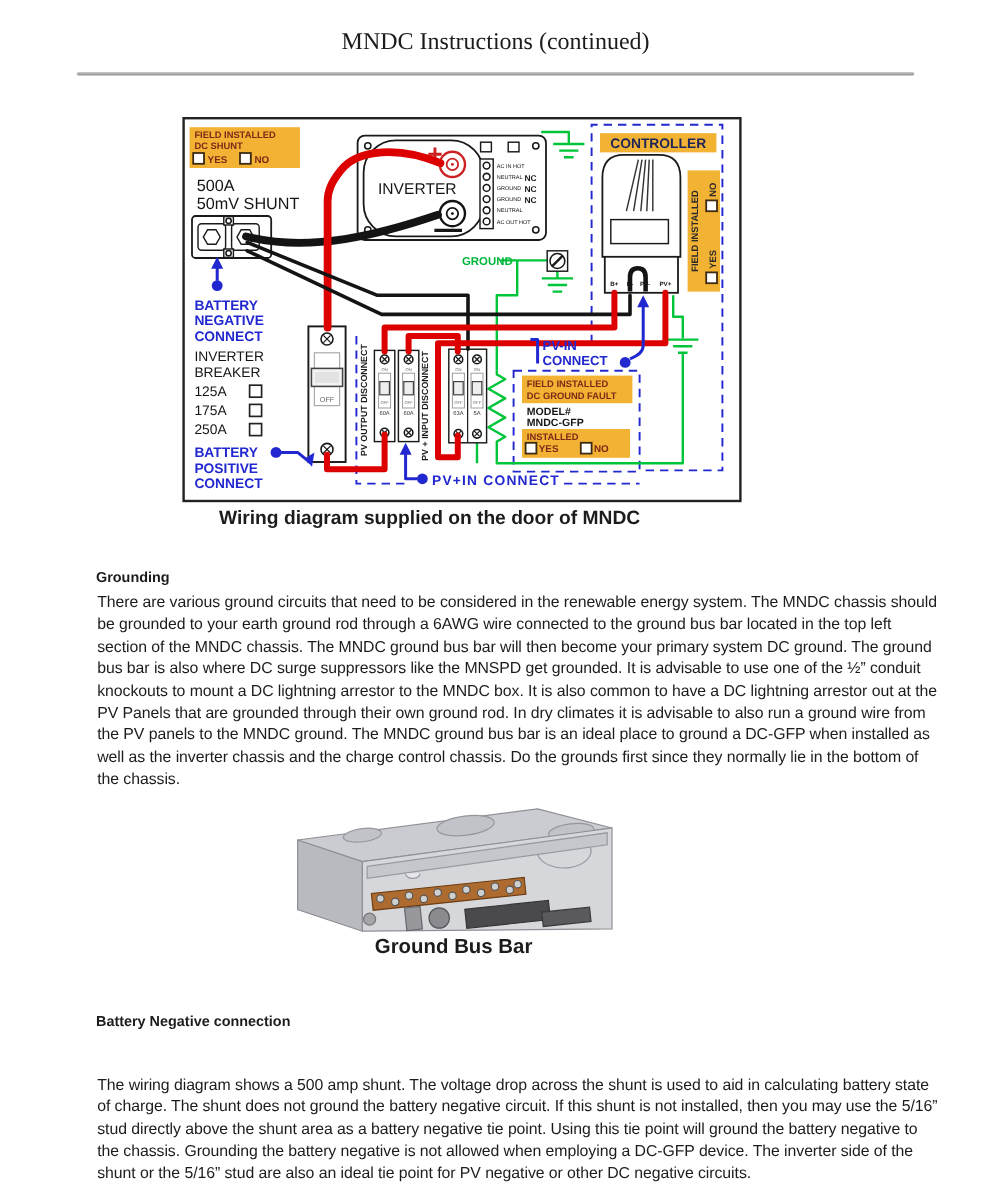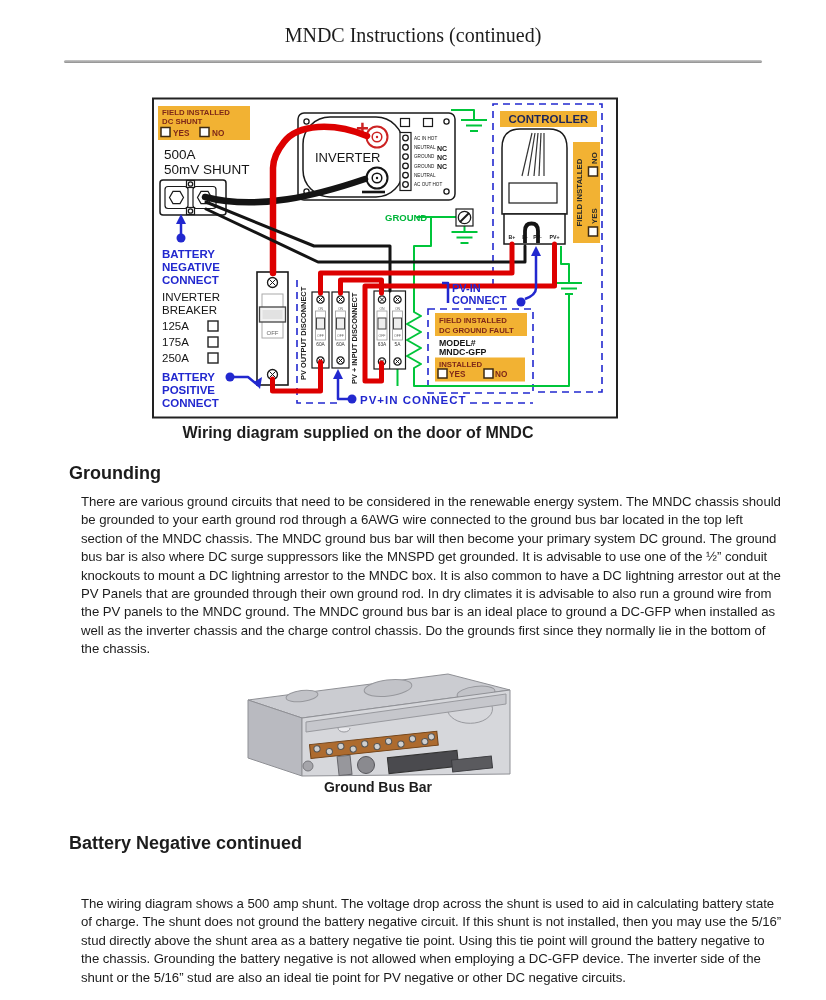--- a/index.html
+++ b/index.html
@@ -6,27 +6,27 @@
   body{width:826px;height:1000px;position:relative;background:#ffffff;
        font-family:"Liberation Sans",sans-serif;color:#1c1c1c;}
   .abs{position:absolute;}
   #title{top:24px;left:0;width:826px;text-align:center;
          font-family:"Liberation Serif",serif;font-size:20px;font-weight:400;margin:0;}
   #rule{top:60px;left:64px;width:698px;height:3px;
         background:linear-gradient(#c9c9c9,#8f8f8f);border-radius:2px;}
   #diagram-fig{top:96px;left:148px;width:479px;height:325px;}
   #diagram-caption{top:424px;left:148px;width:420px;text-align:center;
                    font-size:16px;font-weight:bold;}
-  .heading{left:65px;width:705px;font-size:18px;font-weight:bold;margin:4px;}
+  .heading{left:65px;width:705px;font-size:12px;font-weight:bold;margin:15px;}
   .bodytext{left:65px;width:705px;font-size:13.2px;line-height:18.4px;
             letter-spacing:-0.05px;margin:16px;white-space:pre-line;}
   #sec1-h{top:459px;} #sec1-p{top:477px;}
   #busbar-fig{top:666px;left:238px;width:280px;height:112px;}
   #busbar-caption{top:779px;left:238px;width:280px;text-align:center;
-                  font-size:14px;font-weight:bold;}
+                  font-size:17px;font-weight:bold;}
   #sec2-h{top:829px;} #sec2-p{top:879px;}
 
   
   svg text{font-family:"Liberation Sans",sans-serif;}
   .t-maroon{fill:#7e2818;font-weight:bold;}
   .t-blue{fill:#2228cf;font-weight:bold;}
   .t-black{fill:#151515;}
   .t-green{fill:#00b53a;font-weight:bold;}
   .t-navy{fill:#1d2558;font-weight:bold;}
   .t-gray{fill:#666;}
@@ -354,14 +354,14 @@
     <rect x="150" y="88" width="70" height="16" transform="rotate(-6 185 96)" fill="#4a4a4e" stroke="#333"></rect>
     <rect x="214" y="92" width="40" height="12" transform="rotate(-6 234 98)" fill="#5a5a5e" stroke="#3a3a3e"></rect>
     <circle cx="128" cy="99" r="8.5" fill="#8a8a8f" stroke="#55555a"></circle>
     <rect x="100" y="90" width="13" height="19" transform="rotate(-6 106 99)" fill="#97979c" stroke="#66666b"></rect>
     <circle cx="70" cy="100" r="5" fill="#a5a5aa" stroke="#77777c"></circle>
   </g>
 </svg>
 </div>
 <div id="busbar-caption" class="abs">Ground Bus Bar</div>
 
-<h2 id="sec2-h" class="abs heading">Battery Negative continued</h2>
+<h2 id="sec2-h" class="abs heading">Battery Negative connection</h2>
 <p id="sec2-p" class="abs bodytext">The wiring diagram shows a 500 amp shunt. The voltage drop across the shunt is used to aid in calculating battery state of charge. The shunt does not ground the battery negative circuit. If this shunt is not installed, then you may use the 5/16” stud directly above the shunt area as a battery negative tie point. Using this tie point will ground the battery negative to the chassis. Grounding the battery negative is not allowed when employing a DC-GFP device. The inverter side of the shunt or the 5/16” stud are also an ideal tie point for PV negative or other DC negative circuits.</p>
 
 </body></html>

